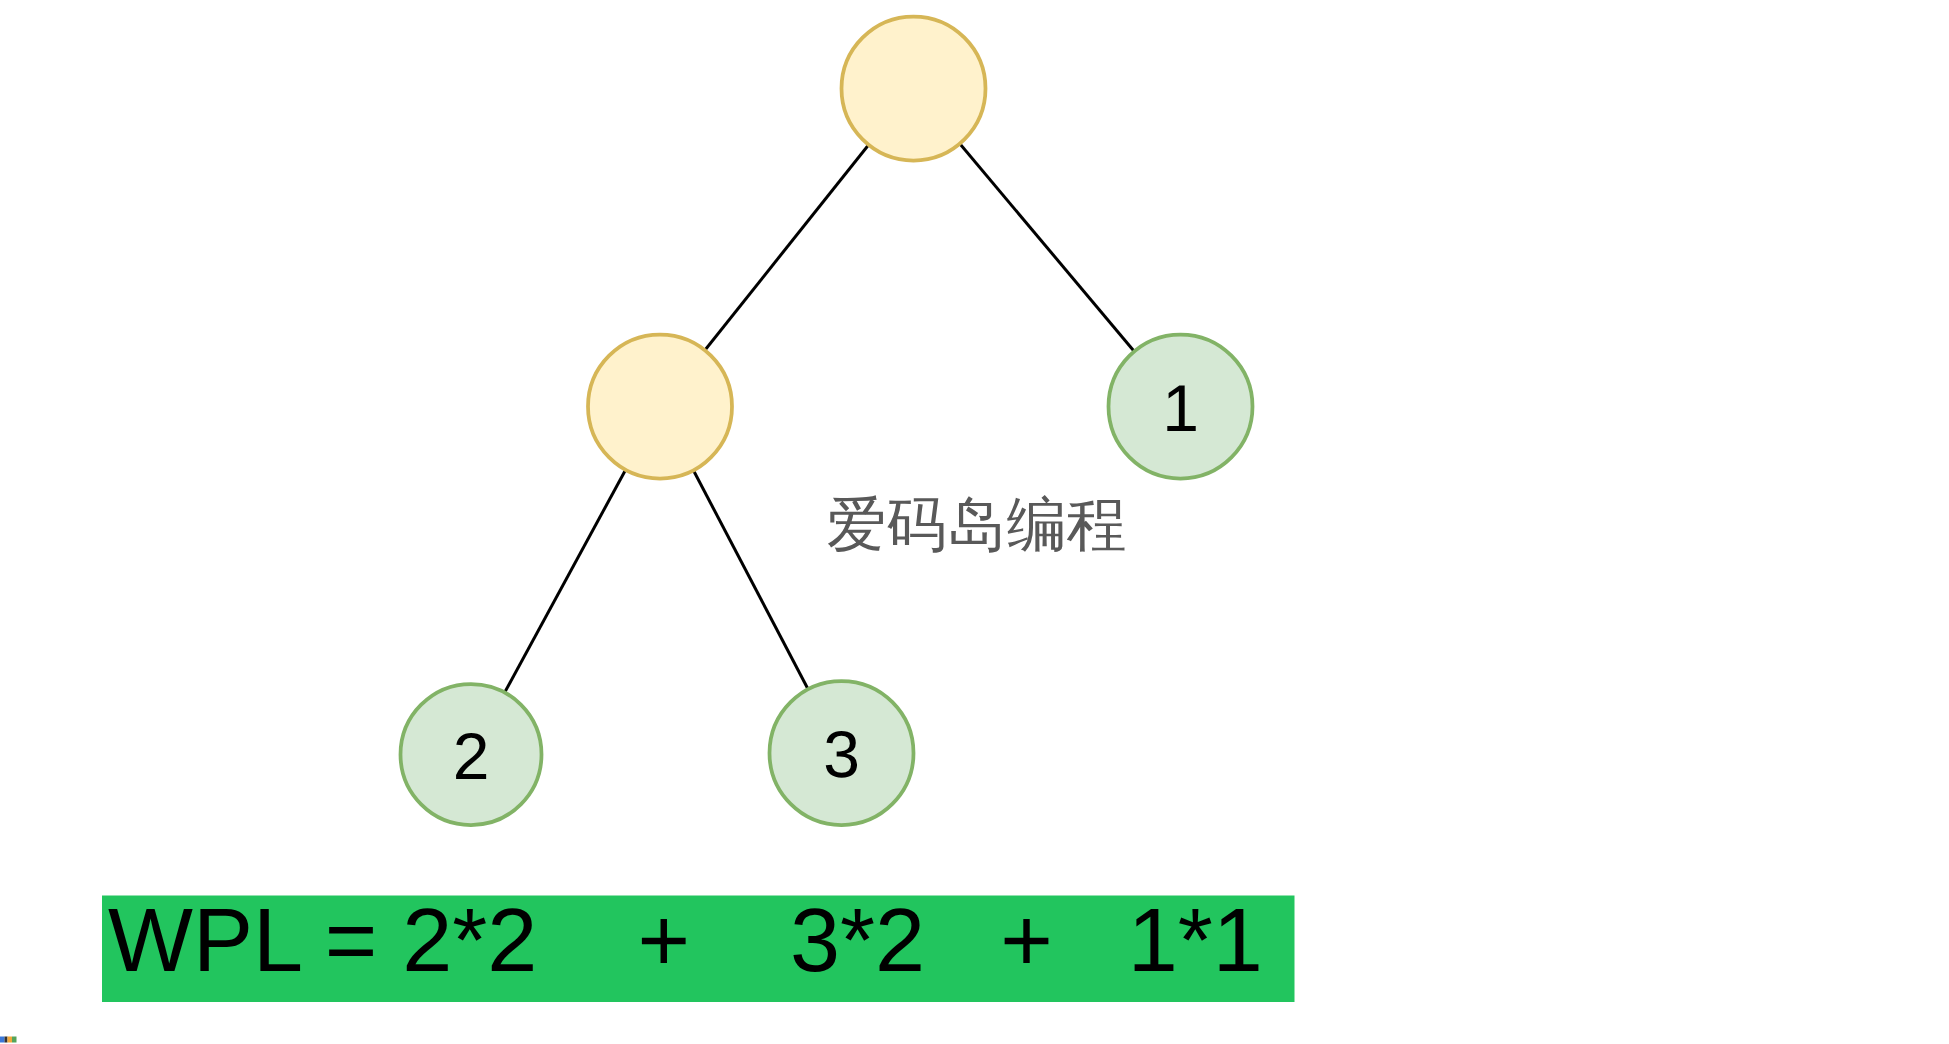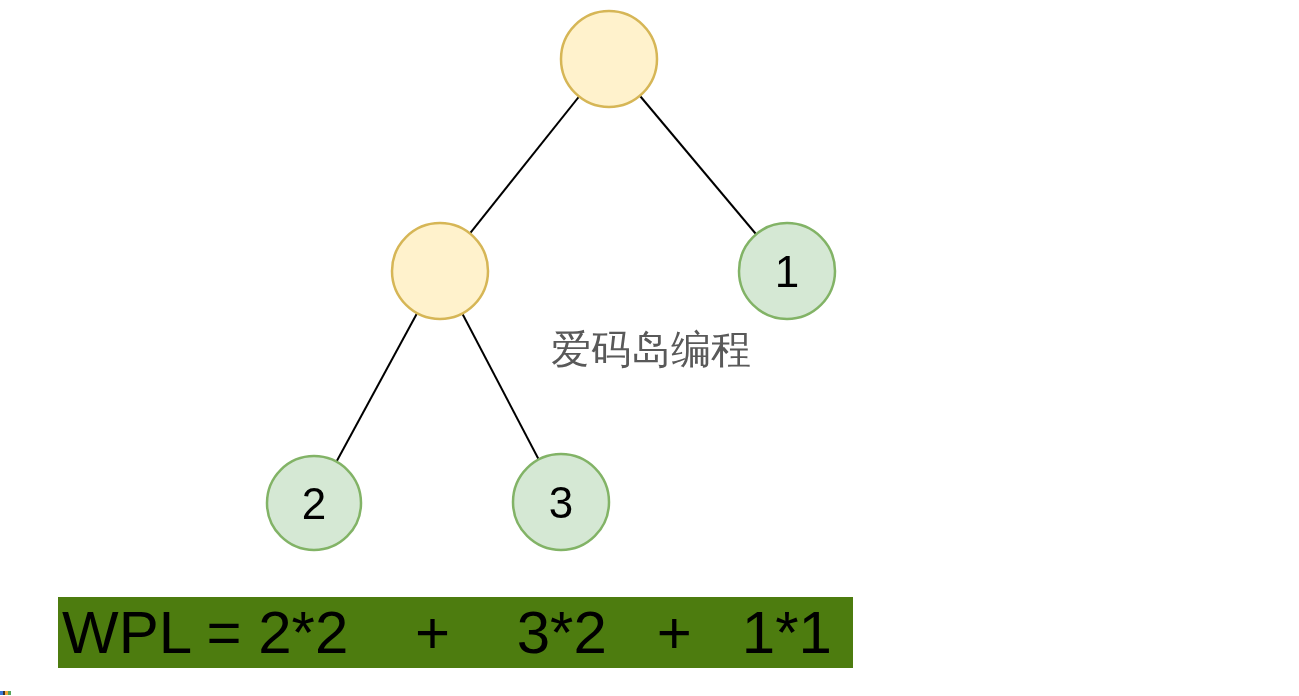--- a/index.html
+++ b/index.html
@@ -23,27 +23,26 @@
     text-anchor: middle;
   }
   .watermark {
     font-family: "DejaVu Serif", serif;
     font-size: 40px;
     fill: #595959;
     text-anchor: middle;
   }
   .formula-box {
     position: absolute;
-    left: 58px;
+    left: 68px;
     top: 597px;
     width: 795px;
     height: 71px;
-    background: #4d7c0f;
+    background: #22c55e;
     display: flex;
-    align-items: center;
     box-sizing: border-box;
     padding-left: 4px;
   }
   .formula-box span {
     font-family: "Liberation Sans", sans-serif;
     font-size: 60px;
     color: #000000;
     white-space: pre;
     line-height: 1;
   }

